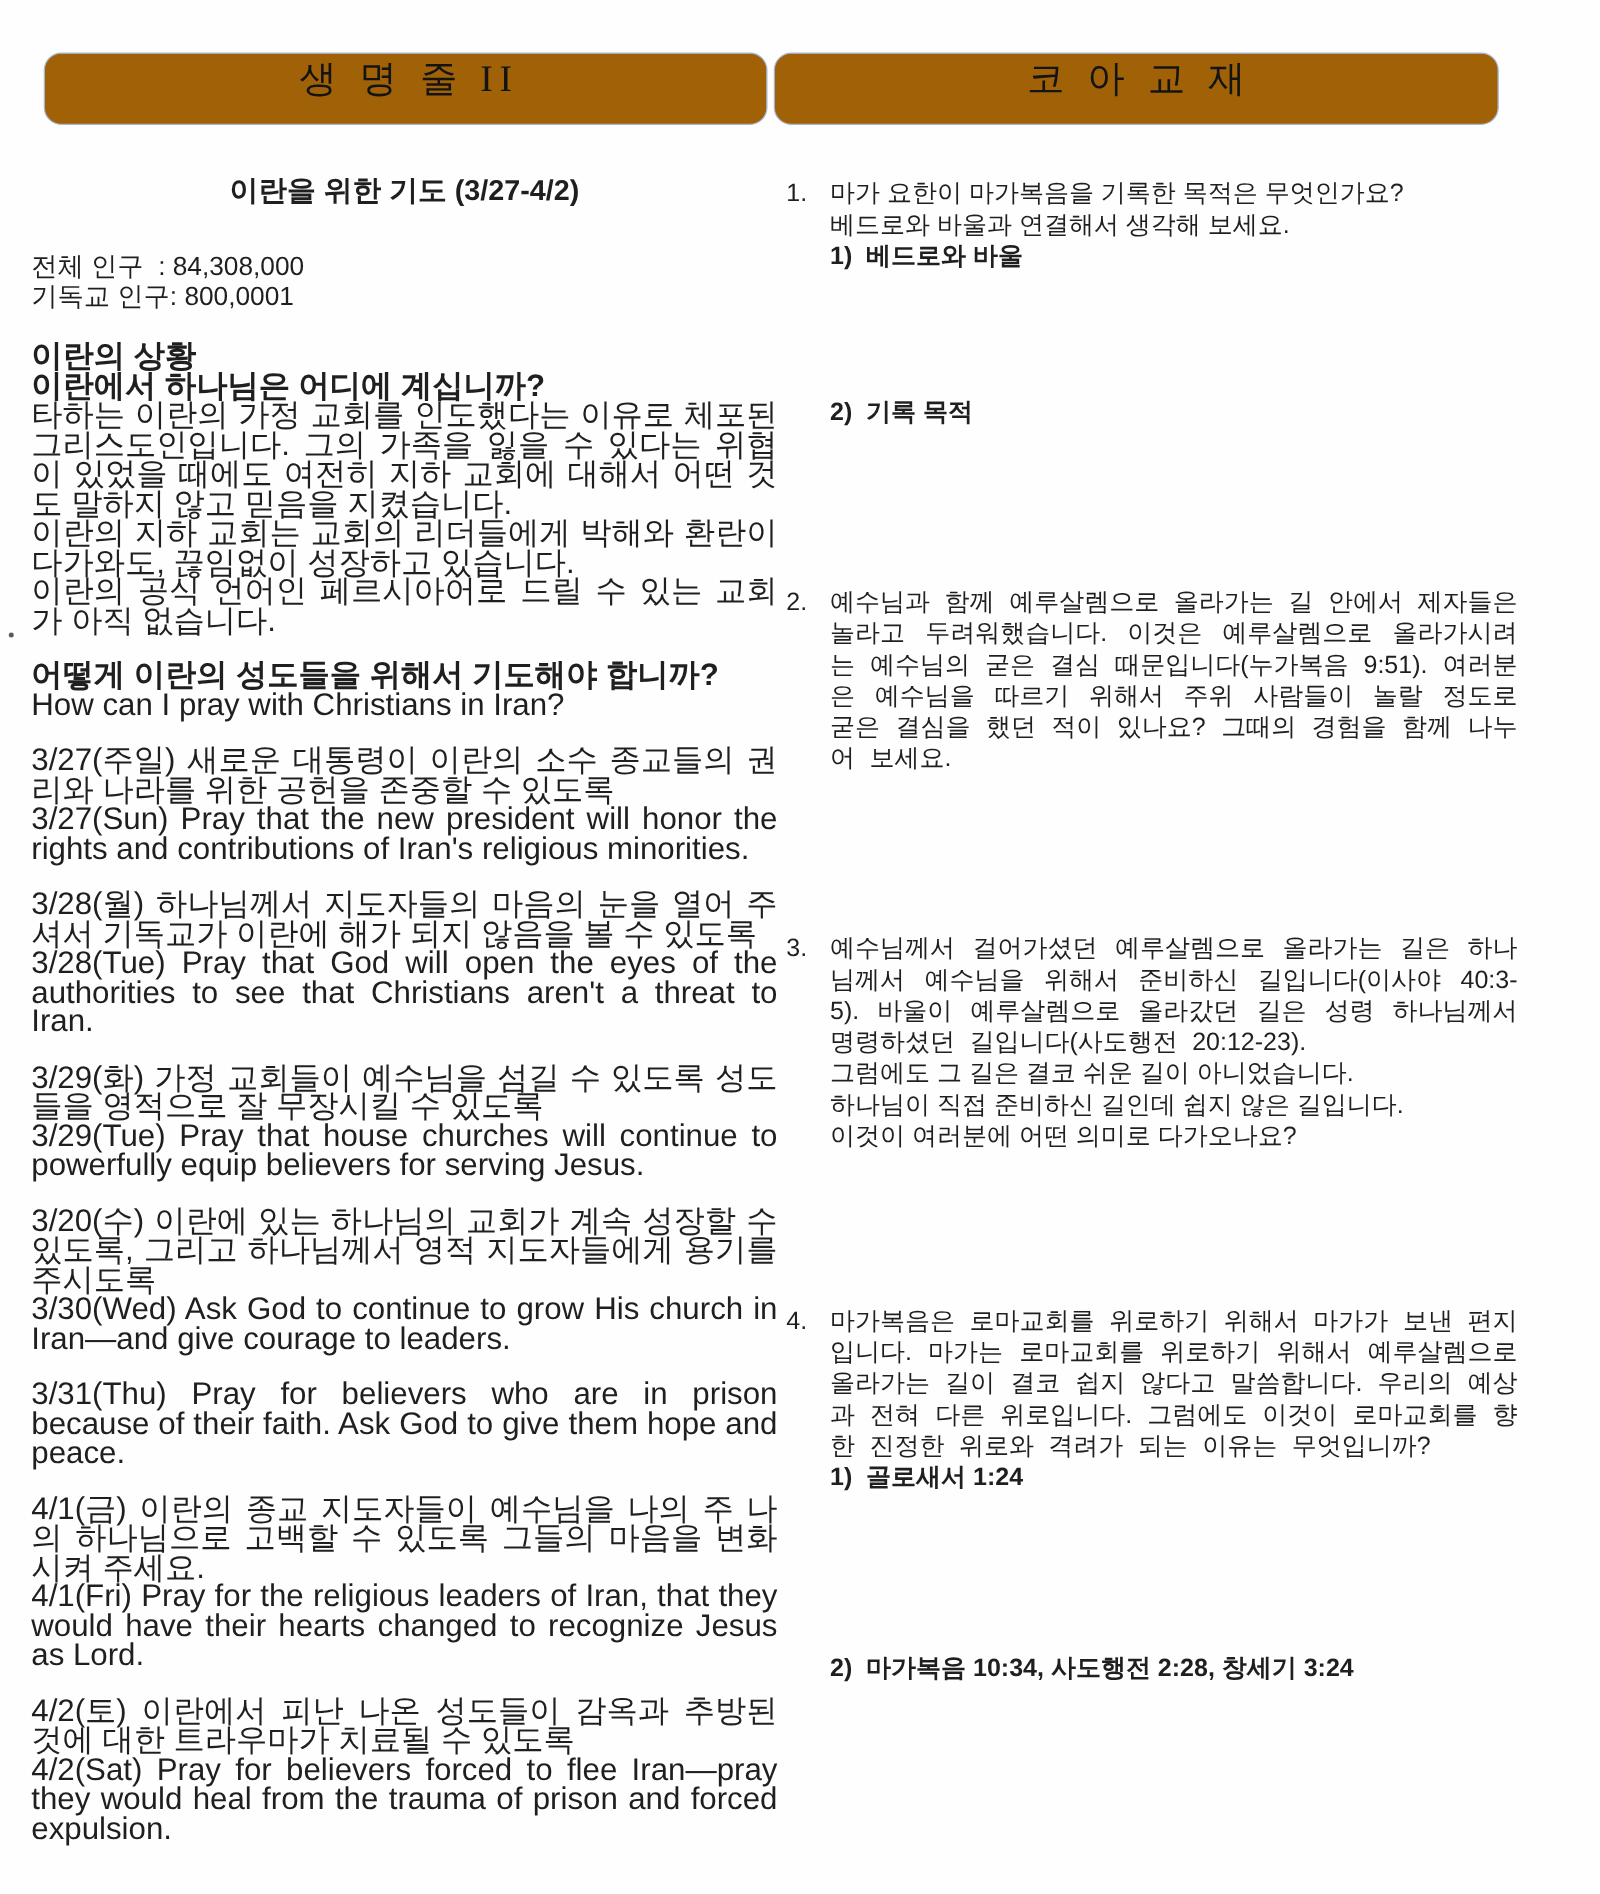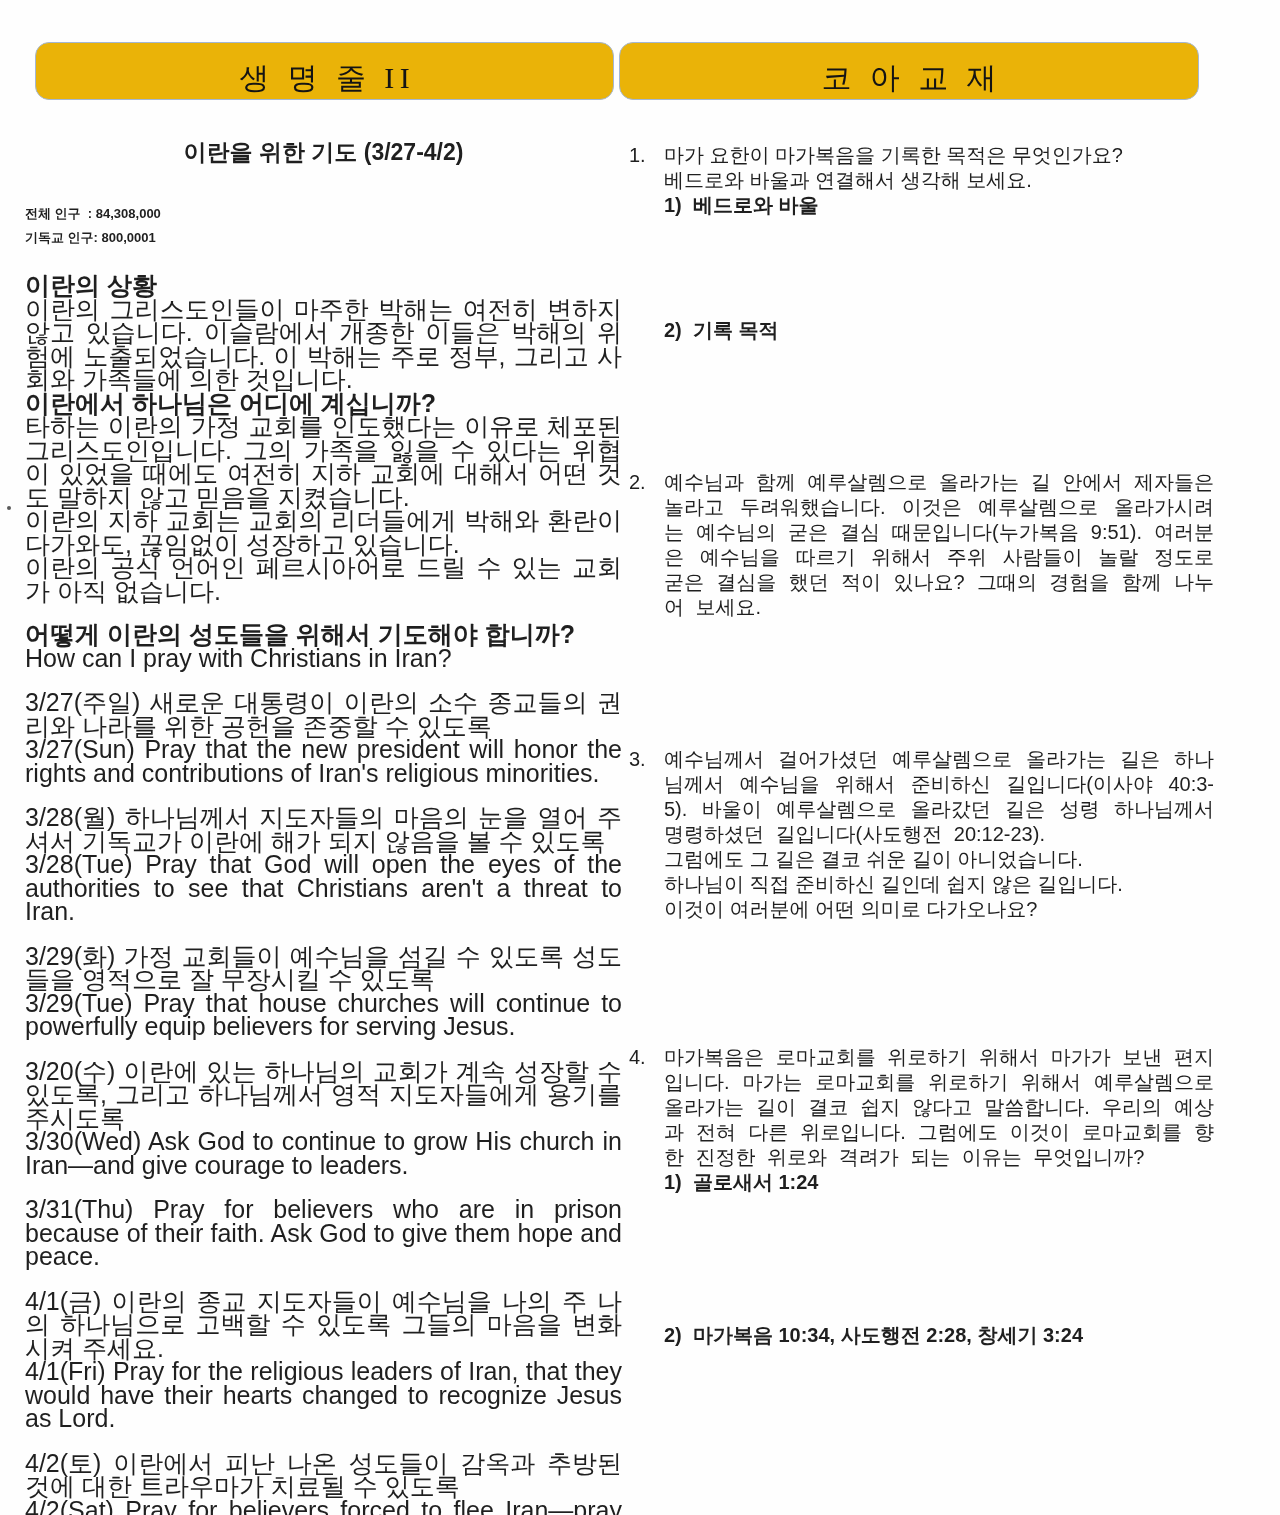--- a/index.html
+++ b/index.html
@@ -14,44 +14,44 @@
 
   
   .col { position: absolute; top: 42px; }
   .col-left  { left: 25px;  width: 597px; }
   .col-right { left: 629px; width: 585px; }
 
   
   .hdr {
     height: 58px;
     border-radius: 14px;
-    background: #eab308;
+    background: #a16207;
     border: 1px solid #a4b7d3;
-    display: flex; align-items: flex-end; justify-content: center;
+    display: flex; align-items: flex-start; justify-content: center;
     font-family: "Liberation Serif", "DejaVu Serif", serif;
     font-size: 30px;
     color: #141414;
     letter-spacing: 0.18em;
     text-indent: 0.18em;
     box-sizing: border-box;
   }
   .col-left  .hdr { margin-left: 10px; width: 579px; }
   .col-right .hdr { margin-left: -10px; width: 580px; }
 
   
   .title {
     margin-top: 38px;
     font-size: 23px;
     font-weight: 700;
     text-align: center;
     line-height: 28px;
     white-space: pre-wrap;
   }
   .stats { margin-top: 36px; }
-  .stat  { font-size: 13px; font-weight: 700; line-height: 23.5px; white-space: pre-wrap; }
+  .stat  { font-size: 21px; font-weight: 400; line-height: 23.5px; white-space: pre-wrap; }
   .blocks { margin-top: 25px; }
   .block { margin: 0; }
 
   .line { font-size: 25px; line-height: 23.5px; white-space: pre-wrap; }
   .line.b { font-weight: 700; }
   .line.j { text-align: justify; text-align-last: left; white-space: normal; }
   .line.w { word-spacing: 6px; }
 
   
   .items { margin: 0; }
@@ -82,21 +82,20 @@
     <div class="title">이란을 위한 기도 (3/27-4/2)</div>
 
     <div class="stats">
       <div class="stat">전체 인구  : 84,308,000</div>
       <div class="stat">기독교 인구: 800,0001</div>
     </div>
 
     <div class="blocks">
         <div class="block">
           <div class="line b">이란의 상황</div>
-          <div class="line j">이란의 그리스도인들이 마주한 박해는 여전히 변하지 않고 있습니다. 이슬람에서 개종한 이들은 박해의 위험에 노출되었습니다. 이 박해는 주로 정부, 그리고 사회와 가족들에 의한 것입니다.</div>
           <div class="line b">이란에서 하나님은 어디에 계십니까?</div>
           <div class="line j">타하는 이란의 가정 교회를 인도했다는 이유로 체포된 그리스도인입니다. 그의 가족을 잃을 수 있다는 위협이 있었을 때에도 여전히 지하 교회에 대해서 어떤 것도 말하지 않고 믿음을 지켰습니다.</div>
           <div class="line j">이란의 지하 교회는 교회의 리더들에게 박해와 환란이 다가와도, 끊임없이 성장하고 있습니다.</div>
           <div class="line j">이란의 공식 언어인 페르시아어로 드릴 수 있는 교회가 아직 없습니다.</div>
         </div>
         <div class="block" style="margin-top: 20px;">
           <div class="line b">어떻게 이란의 성도들을 위해서 기도해야 합니까?</div>
           <div class="line">How can I pray with Christians in Iran?</div>
         </div>
         <div class="block" style="margin-top: 21px;">

